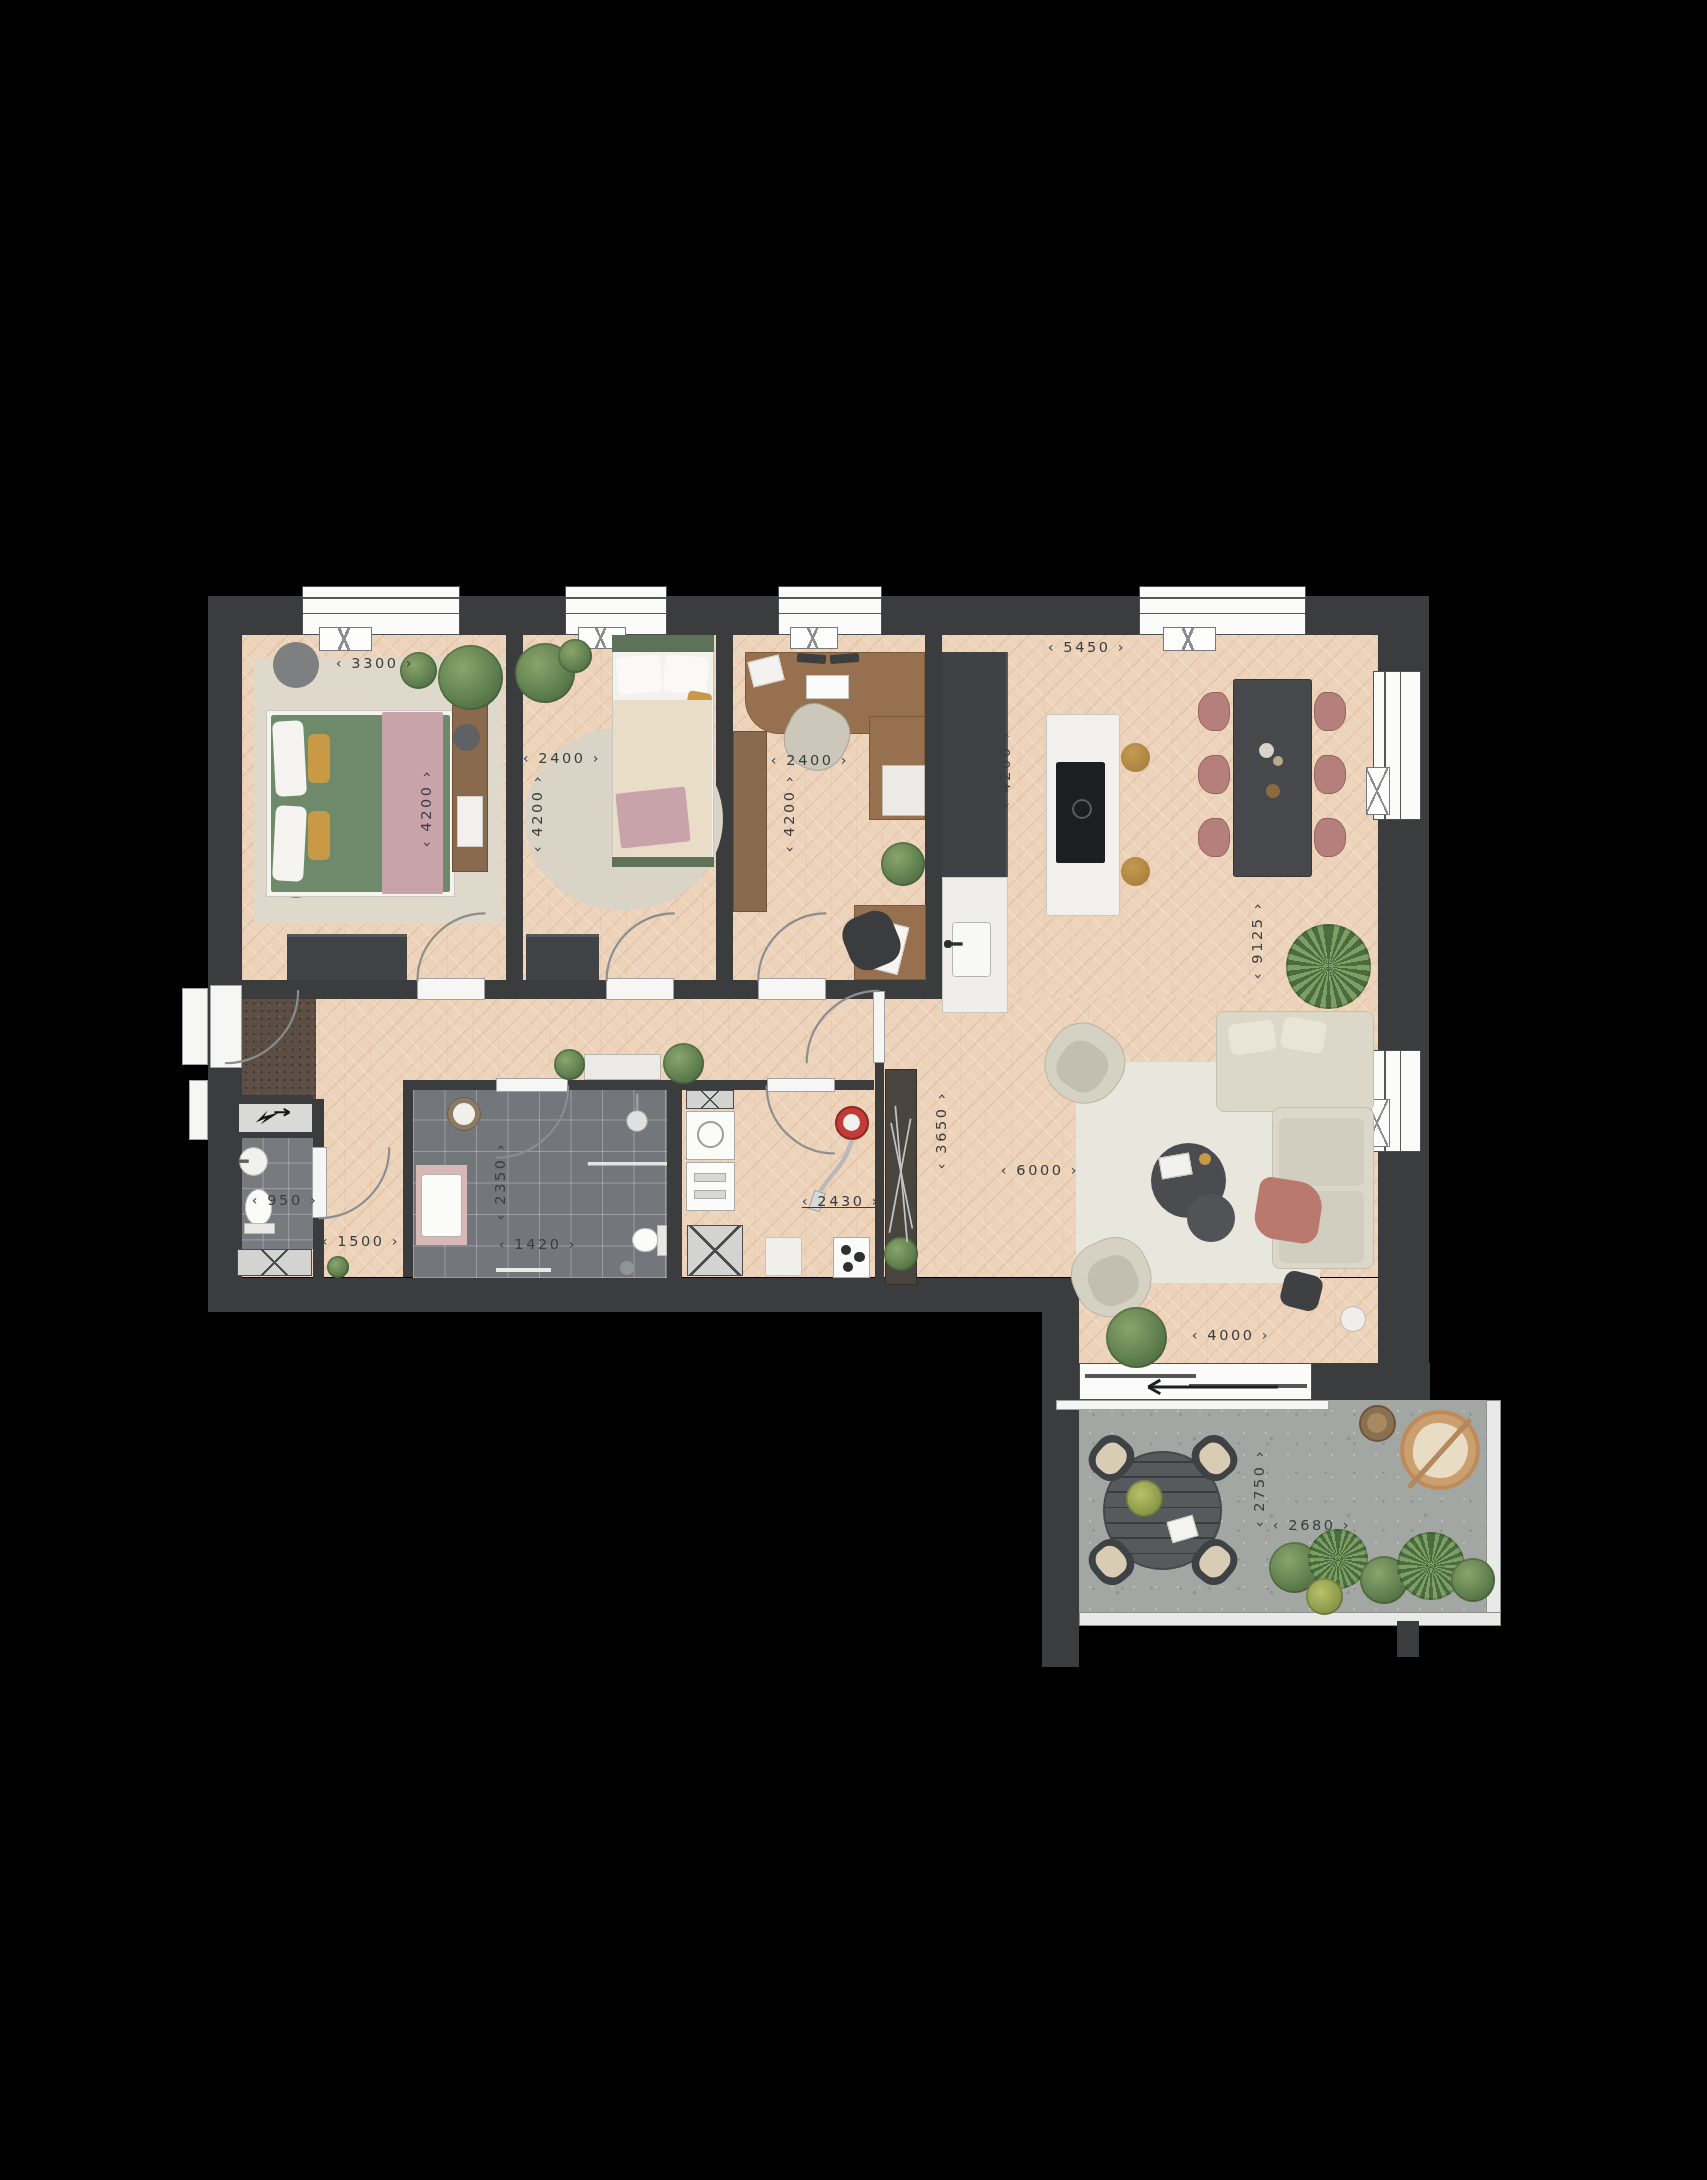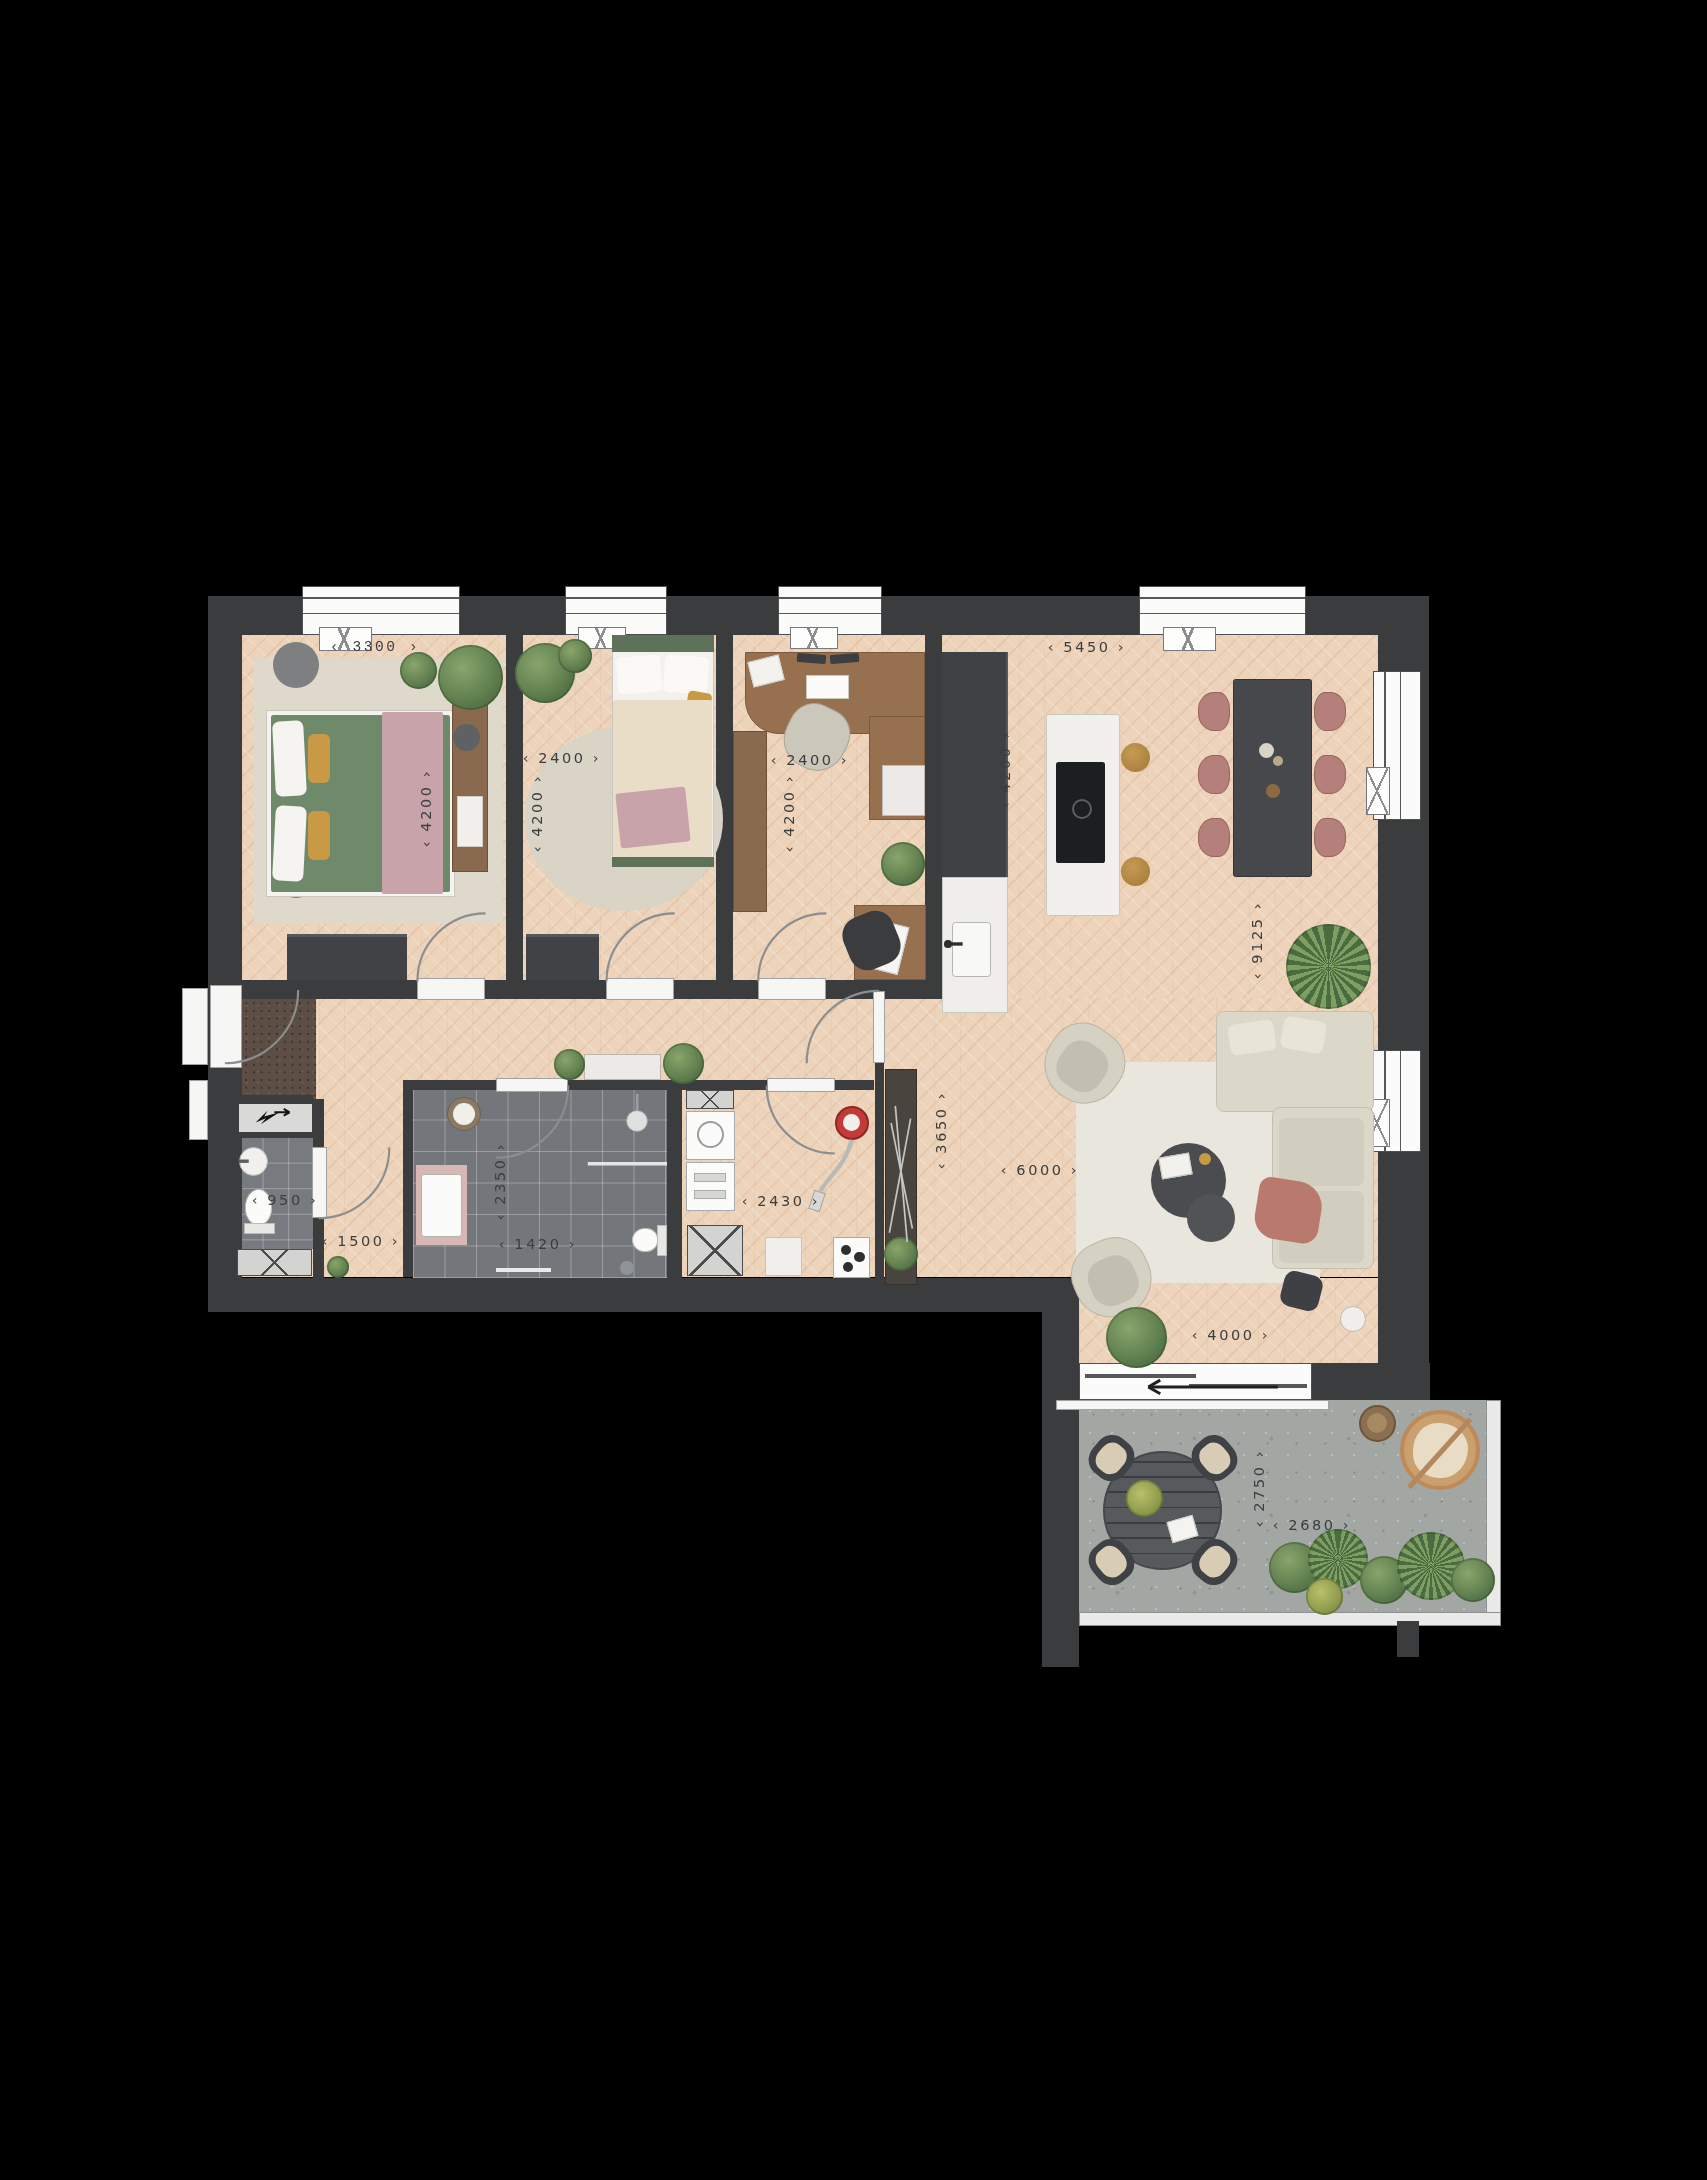--- a/index.html
+++ b/index.html
@@ -320,34 +320,34 @@
       <path d="M1500,1628 L1348,1628"></path>
         <path d="M1348,1628 l14,-8"></path>
         <path d="M1348,1628 l14,8"></path>
     </g>
     <path d="M1654,1746 L1726,1666" stroke="#b3885e" stroke-width="6"></path>
     <path d="M1112,1108 L1130,1108" stroke="#2d2e30" stroke-width="4"></path>
     <path d="M280,1363 L292,1363" stroke="#5c5e60" stroke-width="4"></path>
   </svg>
 
   <div class="abs" style="left:0;top:0;width:100%;height:100%;">
-      <span class="dim" style="left: 375px; top: 647px; font-family: Liberation Mono, monospace;">‹ 3300 ›</span>
+      <span class="dim" style="left: 375px; top: 663px;">‹ 3300 ›</span>
       <span class="dim v" style="left: 426px; top: 808px;">‹ 4200 ›</span>
       <span class="dim" style="left: 562px; top: 758px;">‹ 2400 ›</span>
       <span class="dim v" style="left: 537px; top: 813px;">‹ 4200 ›</span>
       <span class="dim" style="left: 810px; top: 760px;">‹ 2400 ›</span>
       <span class="dim v" style="left: 789px; top: 813px;">‹ 4200 ›</span>
       <span class="dim" style="left: 1087px; top: 647px;">‹ 5450 ›</span>
       <span class="dim v" style="left: 1005px; top: 769px;">‹ 4200 ›</span>
       <span class="dim v" style="left: 1257px; top: 940px;">‹ 9125 ›</span>
       <span class="dim" style="left: 285px; top: 1152px; margin-top: 48px;">‹ 950 ›</span>
       <span class="dim" style="left: 361px; top: 1241px;">‹ 1500 ›</span>
       <span class="dim v" style="left: 500px; top: 1181px;">‹ 2350 ›</span>
       <span class="dim" style="left: 538px; top: 1244px;">‹ 1420 ›</span>
-      <span class="dim" style="left: 781px; top: 1201px;">‹ 2430 ›</span>
+      <span class="dim" style="left: 841px; top: 1201px; text-decoration: underline;">‹ 2430 ›</span>
       <span class="dim v" style="left: 941px; top: 1130px;">‹ 3650 ›</span>
       <span class="dim" style="left: 1040px; top: 1170px;">‹ 6000 ›</span>
       <span class="dim" style="left: 1231px; top: 1335px;">‹ 4000 ›</span>
       <span class="dim v" style="left: 1259px; top: 1488px;">‹ 2750 ›</span>
       <span class="dim" style="left: 1312px; top: 1525px;">‹ 2680 ›</span>
     </div>
 </div>
 
 
 </body></html>

